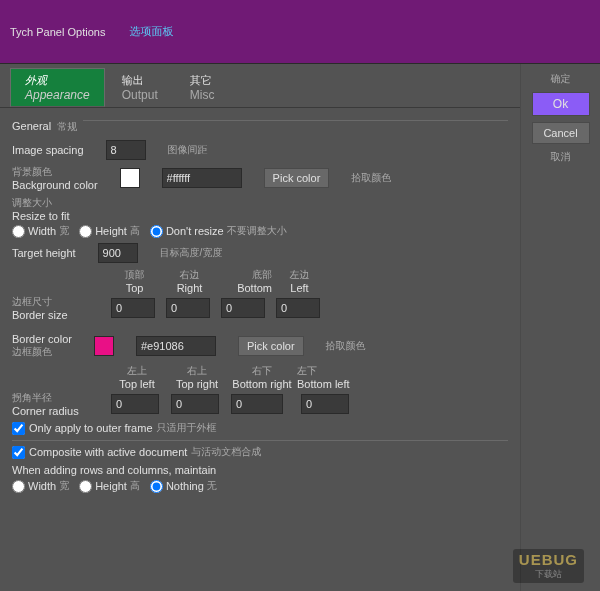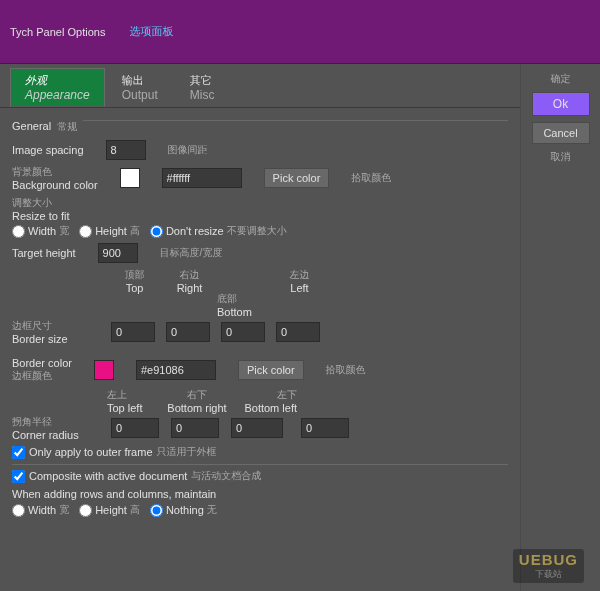--- a/index.html
+++ b/index.html
@@ -293,21 +293,21 @@
       <div style="display:grid;grid-template-columns:95px 55px 55px 55px 55px;margin-bottom:1px;">
         <div></div>
         <div style="text-align:center;">
           <div class="section-label-cn">顶部</div>
           <div>Top</div>
         </div>
         <div style="text-align:center;">
           <div class="section-label-cn">右边</div>
           <div>Right</div>
         </div>
-        <div style="text-align:left;margin-top:24px;">
+        <div style="text-align:right;">
           <div class="section-label-cn">底部</div>
           <div>Bottom</div>
         </div>
         <div style="text-align:center;">
           <div class="section-label-cn">左边</div>
           <div>Left</div>
         </div>
       </div>
 
       <div style="display:grid;grid-template-columns:95px 55px 55px 55px 55px;align-items:center;margin-bottom:12px;">
@@ -327,29 +327,33 @@
           <span class="section-label-cn">边框颜色</span>
         </div>
         <div class="color-swatch" style="background:#e91086;"></div>
         <input class="input-medium" type="text" value="#e91086" style="">
         <button class="btn">Pick color</button>
         <span class="section-label-cn">拾取颜色</span>
       </div>
 
       <div style="display:grid;grid-template-columns:95px 60px 60px 70px 60px;margin-bottom:1px;margin-top:2px;">
         <div></div>
-        <div style="text-align:left;">
+        <div style="text-align:center;">
           <div class="section-label-cn">左上</div>
           <div>Top left</div>
         </div>
         <div style="text-align:center;">
+          <div class="section-label-cn">右上</div>
+          <div>Top right</div>
+        </div>
+        <div style="text-align:center;">
           <div class="section-label-cn">右下</div>
           <div>Bottom right</div>
         </div>
-        <div style="text-align:right;">
+        <div style="text-align:left;">
           <div class="section-label-cn">左下</div>
           <div>Bottom left</div>
         </div>
       </div>
 
       <div style="display:grid;grid-template-columns:95px 60px 60px 70px 60px;align-items:center;margin-bottom:4px;">
         <div>
           <div class="section-label-cn">拐角半径</div>
           <div>Corner radius</div>
         </div>

